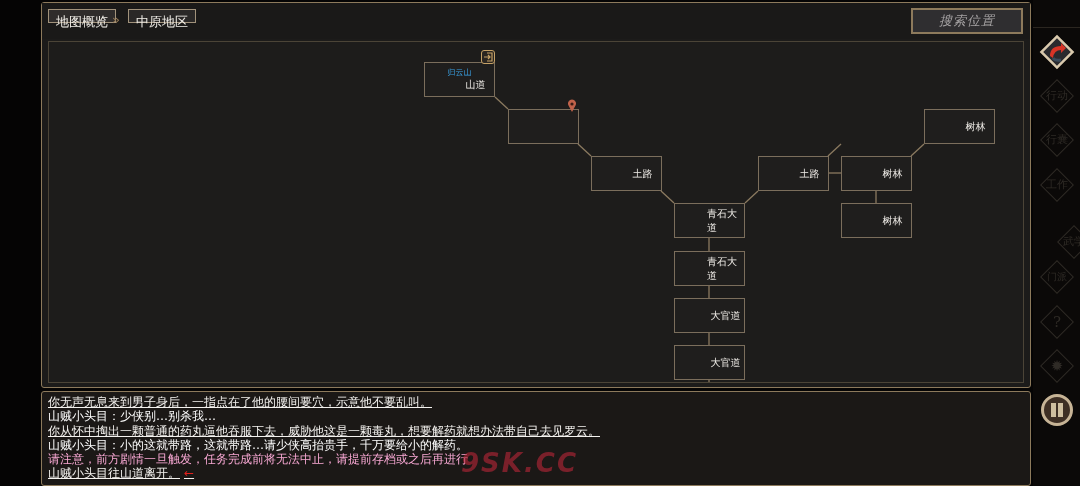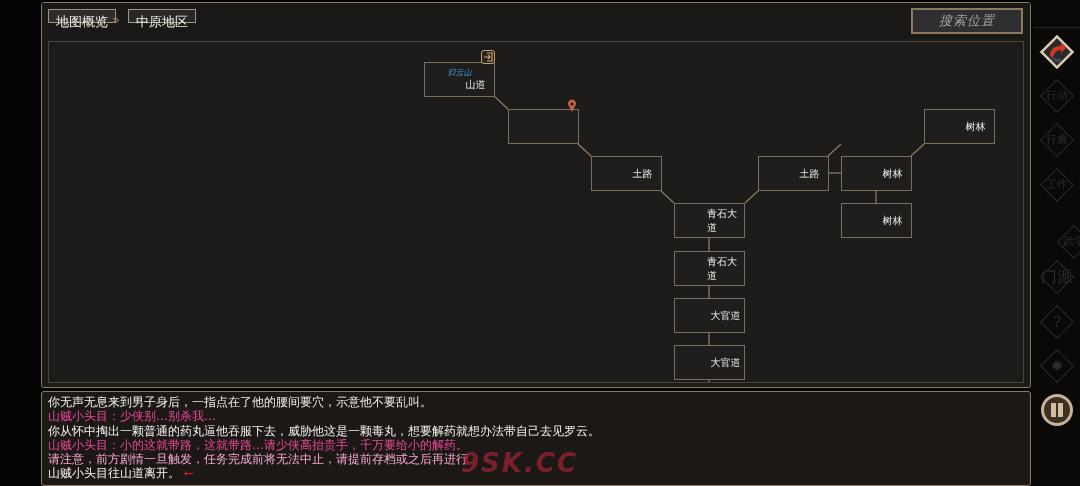--- a/index.html
+++ b/index.html
@@ -27,38 +27,38 @@
   .map {
     position: absolute; left: 6px; top: 38px; width: 976px; height: 342px;
     background: #1d1c1b; border: 1px solid #4b4437; overflow: hidden;
   }
   .node {
     position: absolute; width: 71px; height: 35px;
     background: #1f1e1d; border: 1px solid #7b6e5c;
     display: flex; flex-direction: column; align-items: center; justify-content: center;
     font-size: 10px; color: #f0ede8;
   }
-  .node .region { color: #3aa3e6; font-size: 8px; line-height: 10px; font-style: italic; }
+  .node .region { color: #3aa3e6; font-size: 8px; line-height: 10px; }
   .node .name { line-height: 14px; padding-left: 32px; }
   .exit-icon {
     position: absolute; right: -1px; top: -13px; width: 14px; height: 14px;
     border: 1px solid #c5a166; border-radius: 3px; background: #2a2520;
   }
   .exit-icon svg { display: block; }
   .pin-icon { position: absolute; left: 58px; top: -11px; width: 10px; height: 14px; }
   svg.lines { position: absolute; left: 0; top: 0; }
 
   .log {
     position: absolute; left: 41px; top: 391px; width: 990px; height: 95px;
     background: #1b1816; border: 1px solid #8d7a5c; border-radius: 3px; padding: 3px 6px;
     font-size: 12px; line-height: 14.3px; overflow: hidden;
   }
   .log .line { white-space: nowrap; }
-  .c-white { color: #f4f2ef; }
-  .c-cyan { color: #ec4899; }
+  .c-white { color: #f4f2ef; text-decoration: underline; }
+  .c-cyan { color: #ffffff; }
   .c-red { color: #f9a8d4; }
   .arrow { color: #e0201c; margin-left: 4px; }
   .watermark {
     position: absolute; left: 461px; top: 448px; font-size: 26px; font-weight: bold; font-style: italic;
     color: rgba(200,40,60,0.55); letter-spacing: 2px; font-family: "DejaVu Sans", sans-serif;
   }
 
   .sidebar { position: absolute; left: 1033px; top: 0; width: 47px; height: 486px; background: #0b0908; }
   .side-top { position: absolute; left: 0; top: 0; width: 47px; height: 28px; border-bottom: 1px solid #2b2620; }
   .side-btn { position: absolute; left: 6px; width: 36px; height: 36px; }
@@ -211,21 +211,21 @@
   <div class="side-btn" style="top:167px;">
     <div class="diamond"></div>
     <div class="glyph" style="font-size:11px;">工作</div>
   </div>
   <div class="side-btn" style="top:224px;margin-left:17px;">
     <div class="diamond"></div>
     <div class="glyph" style="font-size:11px;">武学</div>
   </div>
   <div class="side-btn" style="top:259px;">
     <div class="diamond"></div>
-    <div class="glyph" style="font-size:16px;">门派</div>
+    <div class="glyph" style="font-size:10px;">门派</div>
   </div>
   <div class="side-btn" style="top:304px;">
     <div class="diamond"></div>
     <div class="glyph">?</div>
   </div>
   <div class="side-btn" style="top:348px;">
     <div class="diamond"></div>
     <div class="glyph">✹</div>
   </div>
 

